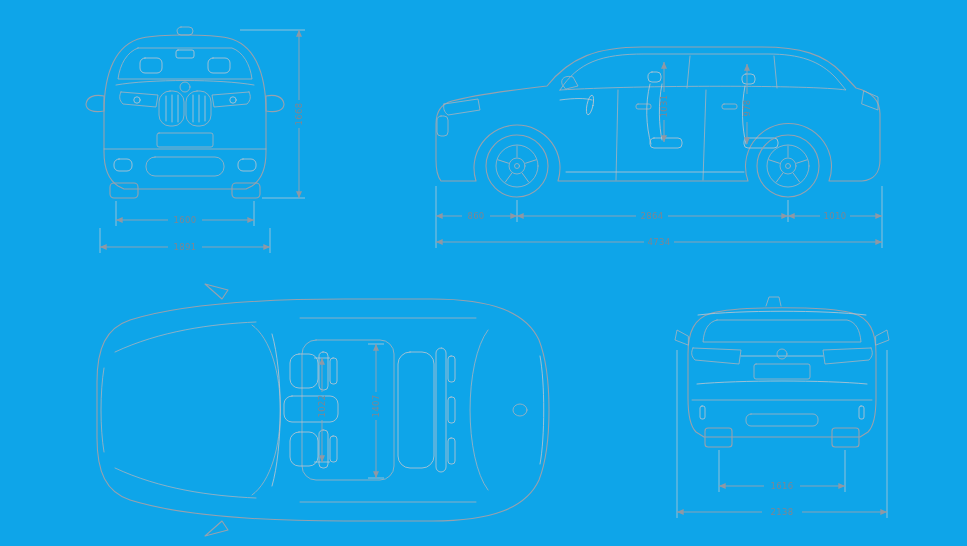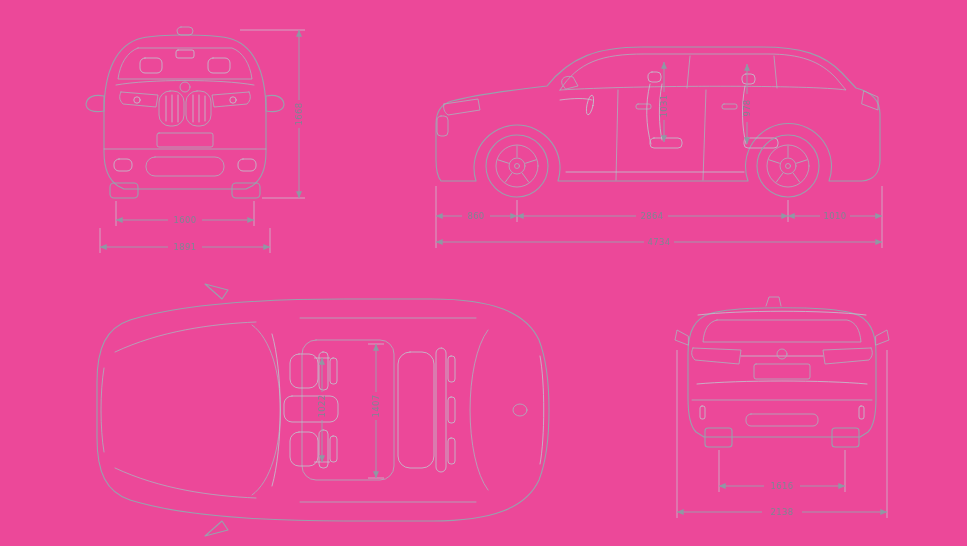--- a/index.html
+++ b/index.html
@@ -1,16 +1,16 @@
 <!DOCTYPE html>
 <html><head>
 <meta charset="utf-8">
 <style>
   html,body{margin:0;padding:0;background:#ffffff;}
-  .stage{position:relative;width:967px;height:546px;background:#ec4899;overflow:hidden;
+  .stage{position:relative;width:967px;height:546px;background:#0ea5e9;overflow:hidden;
          font-family:"DejaVu Sans",sans-serif;}
   svg{position:absolute;left:0;top:0;}
   .ln{fill:none;stroke:#98a1ad;stroke-width:1.1;stroke-linejoin:round;stroke-linecap:round;}
   .ln2{fill:none;stroke:#aab2bc;stroke-width:0.8;stroke-linejoin:round;stroke-linecap:round;}
   .lt{fill:none;stroke:#c0c7cf;stroke-width:0.8;stroke-linejoin:round;stroke-linecap:round;}
   .ext{fill:none;stroke:#c9cfd6;stroke-width:0.7;}
   .dim{fill:none;stroke:#9aa3af;stroke-width:0.9;}
   .dim-text{font-family:"DejaVu Sans",sans-serif;font-size:8.5px;fill:#7d8693;
             text-anchor:middle;letter-spacing:0.3px;}
 </style>

